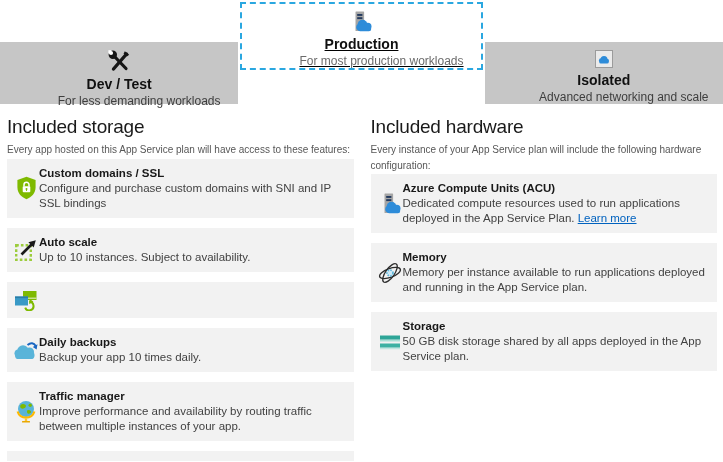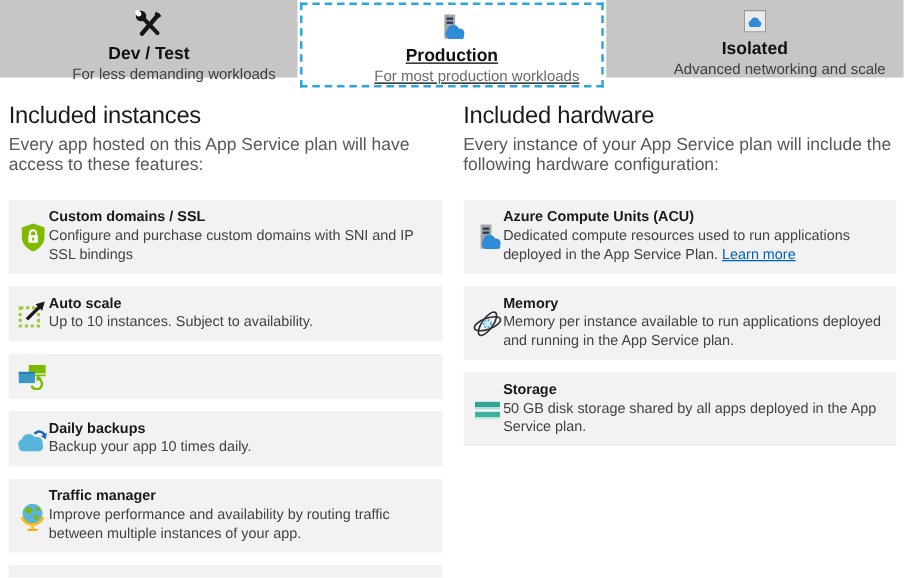--- a/index.html
+++ b/index.html
@@ -8,35 +8,35 @@
     font-family: "Liberation Sans", sans-serif;
     background: #ffffff;
     overflow: hidden;
     position: relative;
   }
   
   .tabs { display: flex; gap: 2px; align-items: flex-start; }
   .tab {
     flex: 1; height: 62px; background: #c6c6c6;
     display: flex; flex-direction: column; align-items: center;
-    padding-top: 6px; cursor: pointer; text-align: center;
+    padding-top: 6px; cursor: pointer; text-align: center; margin-top: 42px;
   }
   .tab-icon { height: 26px; display: flex; align-items: center; justify-content: center; }
   .tab-title { font-size: 14px; font-weight: bold; color: #101010; margin-top: 2px; line-height: 17px; }
   .tab-subtitle { font-size: 12px; color: #3e3e3e; margin-top: 2px; line-height: 13px; padding-left: 40px; }
   .tab.selected {
     background: #ffffff; border: 2px dashed #2aa7e0;
     height: 68px; margin-top: 2px; padding-top: 5px; text-decoration: underline;
   }
   .tab.selected .tab-subtitle { color: #6b6b6b; }
   
   .columns { display: flex; gap: 17px; padding: 0 6px 0 7px; margin-top: 6px; }
   .col { flex: 1; min-width: 0; }
   .col-heading { font-size: 19px; font-weight: 400; color: #1a1a1a; margin: 6px 0 4px; letter-spacing: -0.2px; }
-  .col-desc { font-size: 14px; color: #575757; line-height: 15.5px; margin-bottom: 21px; }
+  .col-desc { font-size: 10px; color: #575757; line-height: 15.5px; margin-bottom: 1px; }
   
   .card {
     background: #f2f2f2; display: flex; align-items: center;
     padding: 7px 10px 7px 6px; margin-bottom: 10px; gap: 0;
   }
   .card-icon { width: 26px; flex: 0 0 26px; display: flex; align-items: center; justify-content: center; }
   .card-text { flex: 1; min-width: 0; }
   .card-title { font-size: 11.5px; font-weight: bold; color: #191919; line-height: 15px; }
   .card-desc { font-size: 11.5px; color: #424242; line-height: 15px; }
   .card-desc a { color: #0062bf; text-decoration: underline; cursor: pointer; }
@@ -89,21 +89,21 @@
       </g>
     </svg>
       </span>
     <div class="tab-title">Isolated</div>
     <div class="tab-subtitle">Advanced networking and scale</div>
   </div>
 </div>
 
 <div class="columns">
   <div class="col">
-    <h2 class="col-heading">Included instances</h2>
+    <h2 class="col-heading">Included storage</h2>
     <p class="col-desc">Every app hosted on this App Service plan will have access to these features:</p>
     <div id="features-list">
   <div class="card">
     <span class="card-icon">
             <svg width="21" height="24" viewBox="0 0 21 24">
       <path d="M10.5 0.8 L19.6 3.9 V11 c0 6.3 -4 10 -9.1 12.2 C5.3 21 1.4 17.3 1.4 11 V3.9 Z" fill="#7fba00"></path>
       <path d="M8 10.4 v-1.7 a2.5 2.5 0 0 1 5 0 v1.7" fill="none" stroke="#ffffff" stroke-width="1.5"></path>
       <rect x="6.7" y="10.2" width="7.6" height="6" rx="0.9" fill="#ffffff"></rect>
       <circle cx="10.5" cy="13" r="1" fill="#7fba00"></circle>
       <rect x="10.05" y="13.2" width="0.9" height="1.8" fill="#7fba00"></rect>

